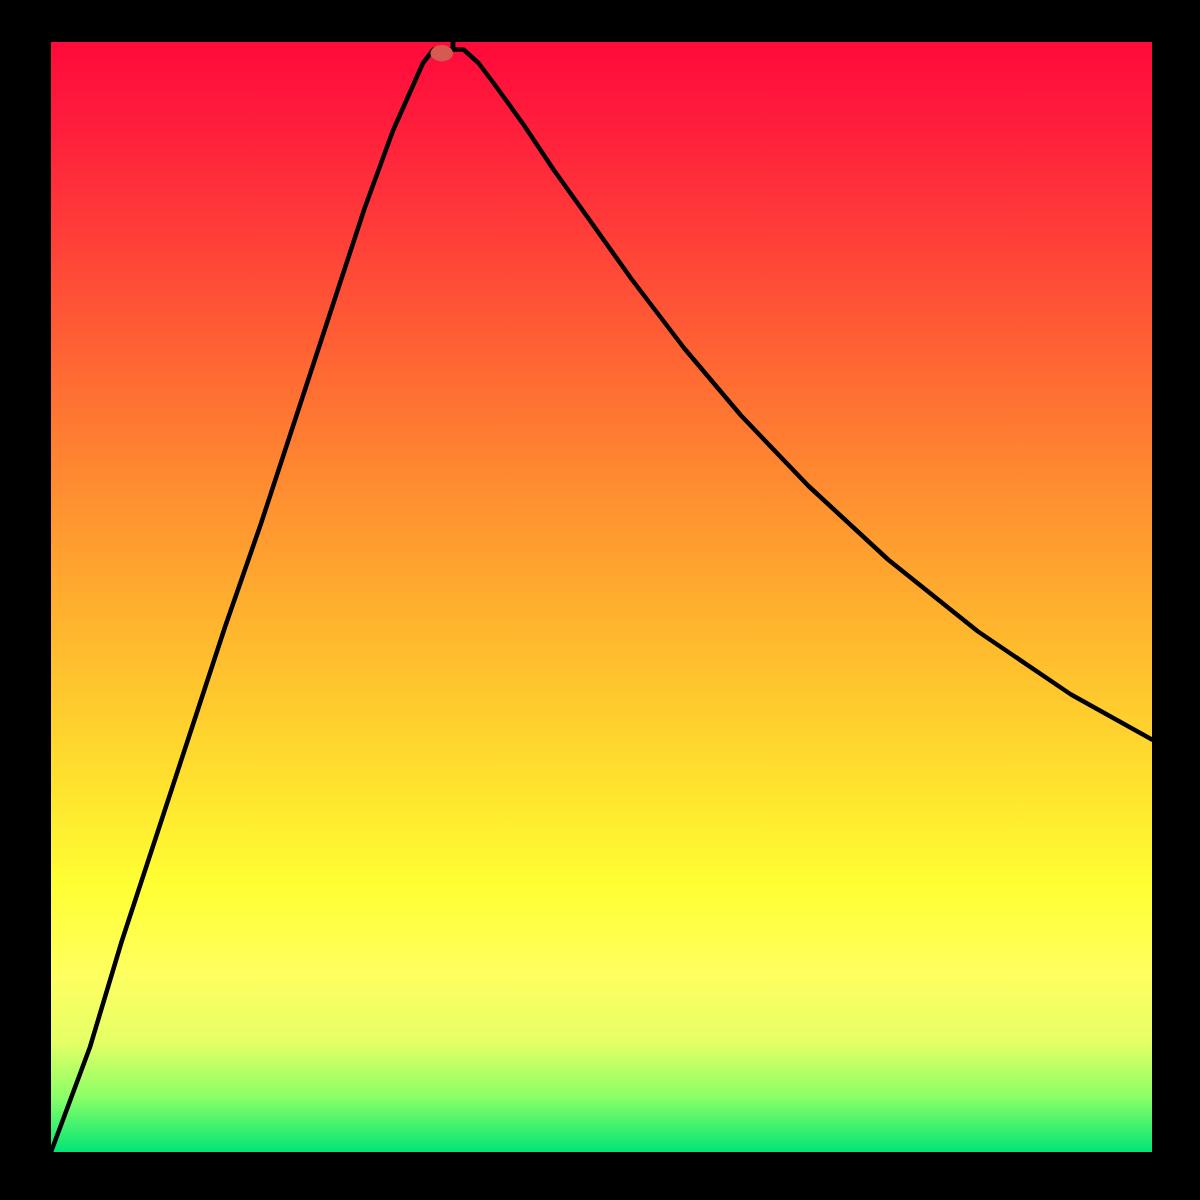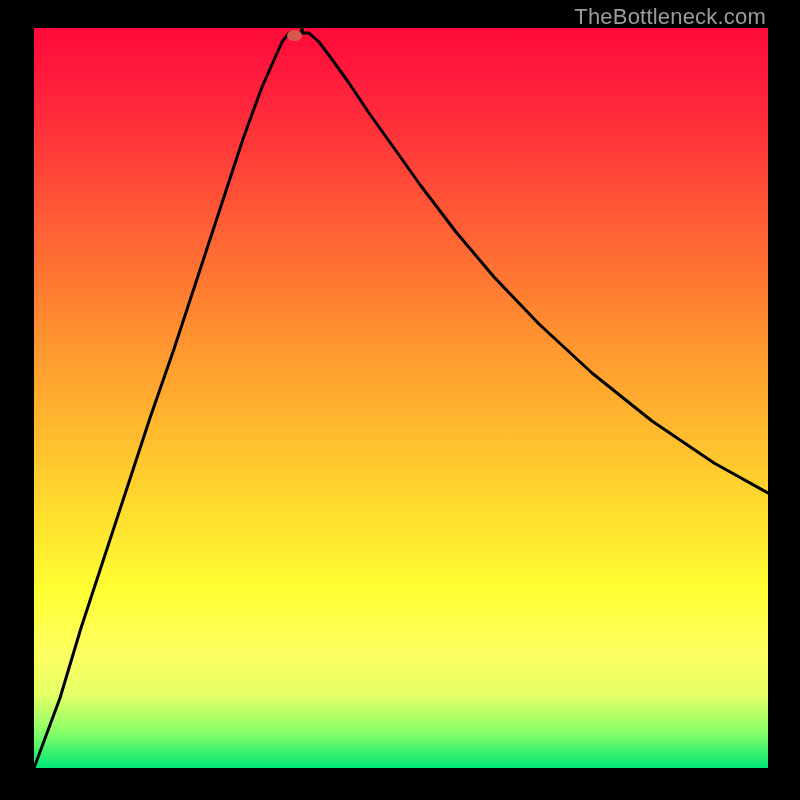--- a/index.html
+++ b/index.html
@@ -65,21 +65,20 @@
     height: 11px;
     background: #d45a52;
     border-radius: 50%;
   }
 </style>
 </head>
 <body>
 
 <div class="frame">
 
-  <div class="watermark">TheBottleneck.com</div>
 
   <div class="plot">
 
     <svg class="curve" viewBox="0 0 734 740" preserveAspectRatio="none">
       <path id="curve-left" fill="none" stroke-width="3" stroke-linecap="round" stroke-linejoin="round" d="M0 740 L26 670 L47 600 L70 530 L93 460 L116 390 L140 321 L163 251 L186 181 L209 111 L228 59 L248 14 L255 5 L268 5 L268 0" stroke="#000000"></path>
       <path id="curve-right" fill="none" stroke-width="3" stroke-linecap="round" stroke-linejoin="round" d="M268 0 L268 5 L275 5 L285 14 L297 30 L315 55 L335 85 L360 120 L387 158 L422 204 L460 249 L505 296 L558 345 L618 393 L680 435 L734 465" stroke="#000000"></path>
     </svg>
 
     <div class="dot" id="marker-dot" style="left: 253px; top: 2px; background: rgb(212, 90, 82);"></div>
   </div>

